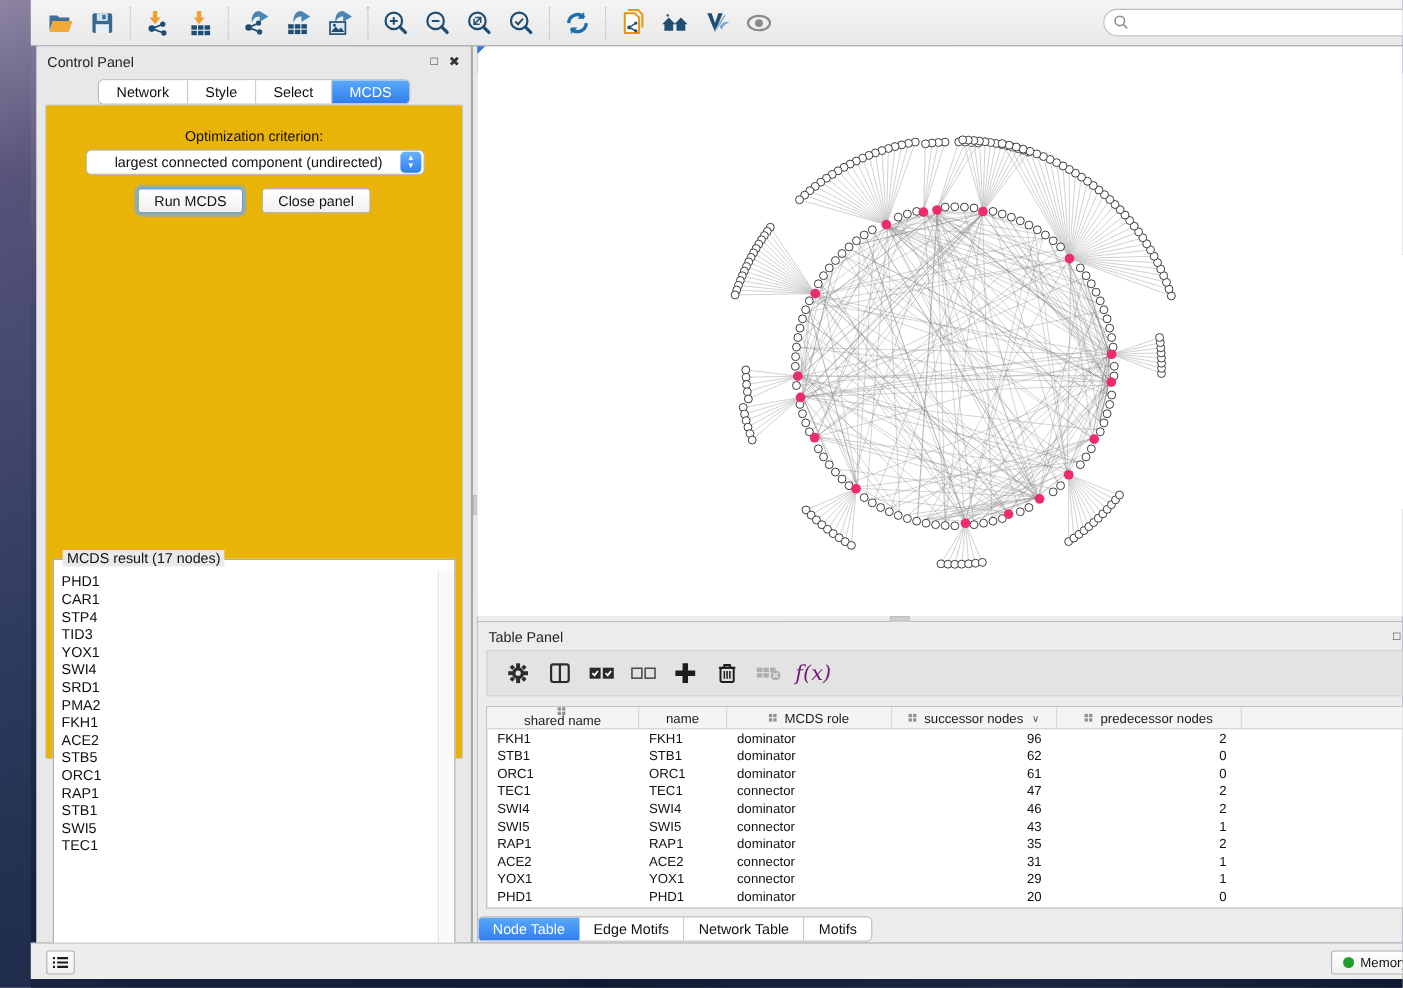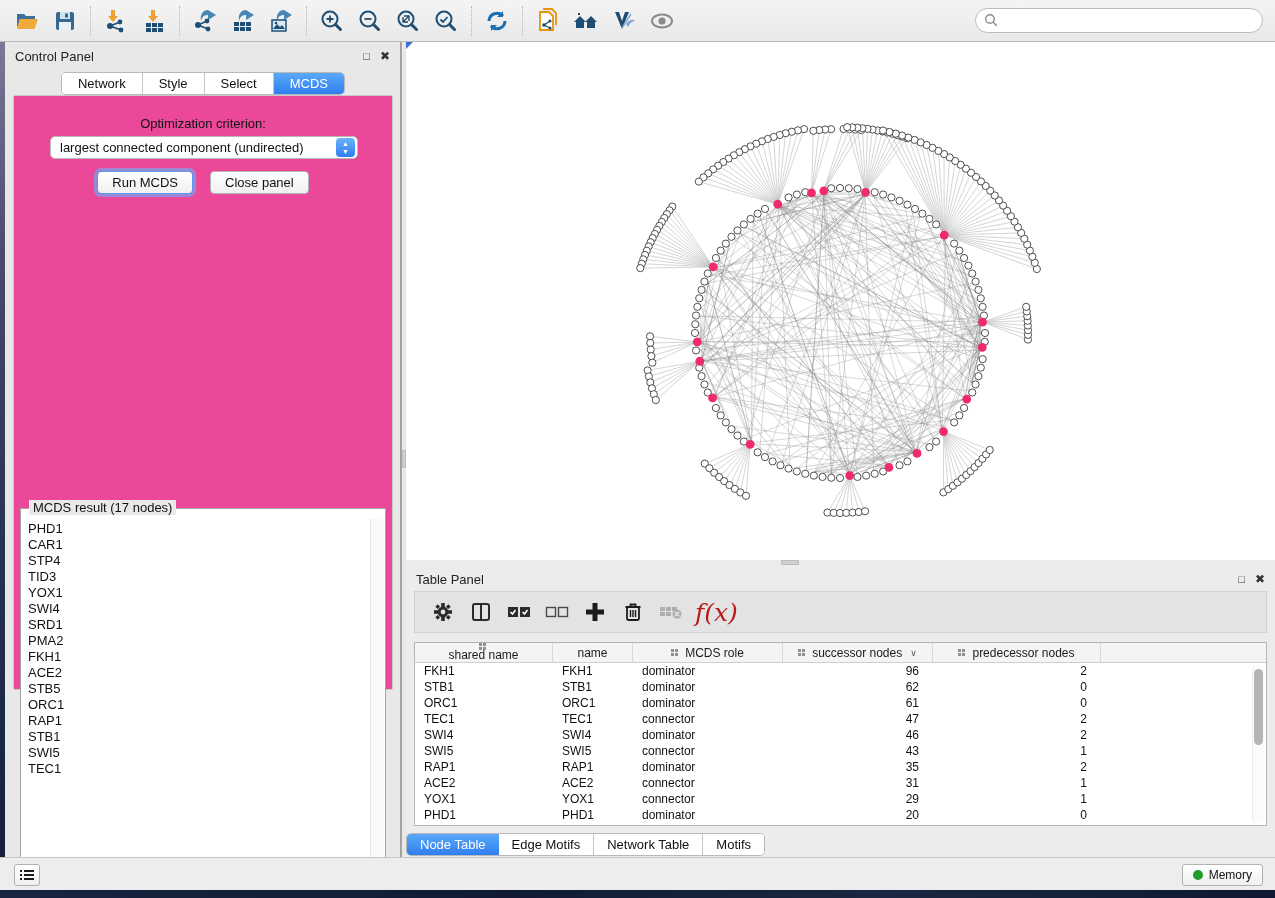--- a/index.html
+++ b/index.html
@@ -2,21 +2,21 @@
 <html><head>
 <meta charset="utf-8">
 <style>
   * { margin:0; padding:0; box-sizing:border-box; }
   html,body { width:1275px; height:898px; overflow:hidden; }
   body {
     font-family:"Liberation Sans", sans-serif;
     background:linear-gradient(160deg,#8d84a2 0%, #57537a 12%, #2c3a5c 45%, #16233f 80%, #101a30 100%);
     position:relative; font-size:13px; color:#1a1a1a;
   }
-  .abs { position:absolute; }
+  .abs { position:absolute;margin-left:28px; }
 
   
   #toolbar { left:0; top:0; width:1275px; height:42px;
     background:linear-gradient(#f4f4f4,#e9e9e9); border-bottom:1px solid #bcbcbc;
     display:flex; align-items:center; padding-left:8px; }
   .tb-icon { width:30px; height:30px; display:flex; align-items:center; justify-content:center; margin:0 4px; }
   .tb-sep { width:1px; height:30px; margin:0 6px; border-left:1px dotted #b5b5b5; }
   #quick-search { position:absolute; right:12px; top:8px; width:288px; height:25px;
     border:1px solid #bdbdbd; border-radius:13px; background:#fff; display:flex; align-items:center; padding-left:8px; }
   #quick-search input { border:none; outline:none; flex:1; font-size:13px; background:transparent; font-family:"Liberation Sans",sans-serif; }
@@ -32,24 +32,24 @@
   .panel-titlebar .spacer { flex:1; }
   .win-btn { font-size:12px; color:#333; margin-left:10px; cursor:default; line-height:1; }
   .float-glyph { font-size:11px; }
 
   .seg-tabs { display:flex; border:1px solid #b9b9b9; border-radius:5px; overflow:hidden; background:#fff; height:23px; }
   .seg-tab { padding:0 16px; display:flex; align-items:center; font-size:13px; color:#111; border-right:1px solid #c4c4c4; background:#fff; }
   .seg-tab:last-child { border-right:none; }
   .seg-tab.selected { background:linear-gradient(#5aa9f8,#2f7ef0); color:#fff; border-right:none; }
 
   #cp-tabs-row { position:absolute; left:0; top:30px; width:396px; display:flex; justify-content:center; }
-  #cp-content { position:absolute; left:8px; top:53px; width:380px; height:595px; background:#ec4899; border:1px solid #c9c9c9; border-radius:2px; }
+  #cp-content { position:absolute; left:8px; top:53px; width:380px; height:595px; background:#eab308; border:1px solid #c9c9c9; border-radius:2px; }
   #opt-label { position:absolute; left:0; top:20px; width:100%; text-align:center; font-size:13px; color:#111; }
   #criterion-select { position:absolute; left:36px; top:40px; width:308px; height:23px; background:#fff; border:1px solid #b9b9b9; border-radius:5px; display:flex; align-items:center; }
-  #criterion-select .val { flex:1; padding-left:9px; font-size:13px; color:#111; white-space:nowrap; }
+  #criterion-select .val { flex:1; padding-left:9px; font-size:13px; color:#111; white-space:nowrap;text-align:center; }
   #criterion-select .stepper { width:19px; height:19px; margin-right:2px; border-radius:4px;
      background:linear-gradient(#6cb1f9,#2d7ff1); color:#fff; font-size:7px; line-height:8px;
      display:flex; flex-direction:column; align-items:center; justify-content:center; }
   #cp-buttons { position:absolute; left:0; top:75px; width:100%; display:flex; justify-content:center; gap:17px; }
   .mac-btn { height:23px; padding:0 14px; background:linear-gradient(#ffffff,#f0f0f0); border:1px solid #b4b4b4; border-radius:4px; font-size:13px; color:#111; display:flex; align-items:center; font-family:"Liberation Sans",sans-serif; }
   .mac-btn.focused { box-shadow:0 0 0 3px rgba(110,170,245,.65); border-color:#5a9cf0; }
 
   #mcds-fieldset { position:absolute; left:6px; top:412px; width:366px; height:372px; border:1px solid #a5a5a5; background:#fff;padding-left:33px; }
   #mcds-legend { position:absolute; left:8px; top:-9px; background:#e9e9e9; padding:0 4px; font-size:13px; color:#111; }
   #mcds-list { position:absolute; left:1px; top:10px; width:348px; height:358px; overflow:hidden; background:#fff; padding:2px 0 0 6px; }
@@ -73,21 +73,21 @@
   #net-canvas { position:absolute; left:0; top:25px; width:869px; height:493px; background:#fff; }
 
   
   #h-splitter { left:406px; top:560px; width:869px; height:5px; background:#ececec; }
   #h-handle { position:absolute; left:375px; top:0px; width:18px; height:5px; background:#cfcfcf; border:1px solid #bdbdbd; }
 
   
   #table-panel { left:406px; top:565px; width:869px; height:292px; background:#ececec; }
   #tp-toolbar { position:absolute; left:8px; top:26px; width:853px; height:42px; background:#e3e3e3; border:1px solid #d2d2d2; display:flex; align-items:center; padding-left:14px; }
   .tp-icon { width:28px; height:28px; margin-right:10px; display:flex; align-items:center; justify-content:center; }
-  .fx-label { font-family:"DejaVu Serif", serif; font-style:italic; font-size:25px; color:#b91c1c; }
+  .fx-label { font-family:"DejaVu Serif", serif; font-style:italic; font-size:19px; color:#701a75; }
 
   #node-table { position:absolute; left:8px; top:77px; width:853px; height:184px; background:#fff; border:1px solid #b5b5b5; }
   #nt-header { display:flex; height:20px; background:#f4f4f4; border-bottom:1px solid #cfcfcf; }
   .th { display:flex; align-items:center; justify-content:center; gap:5px; font-size:12px; color:#1a1a1a; border-right:1px solid #d9d9d9; position:relative; }
   .th .mini-grid { width:9px; height:8px; display:inline-block; position:relative; }
   .mini-grid::before { content:""; position:absolute; left:0; top:0; width:3px; height:3px; background:#909090; box-shadow:4px 0 #909090, 0 4px #909090, 4px 4px #909090; }
   .sort-chevron { font-size:9px; color:#555; margin-left:3px; }
   .tr { display:flex; height:16px; }
   .td { font-size:12px; color:#111; line-height:16px; white-space:nowrap; overflow:hidden; }
   .td.text { padding-left:9px; }

